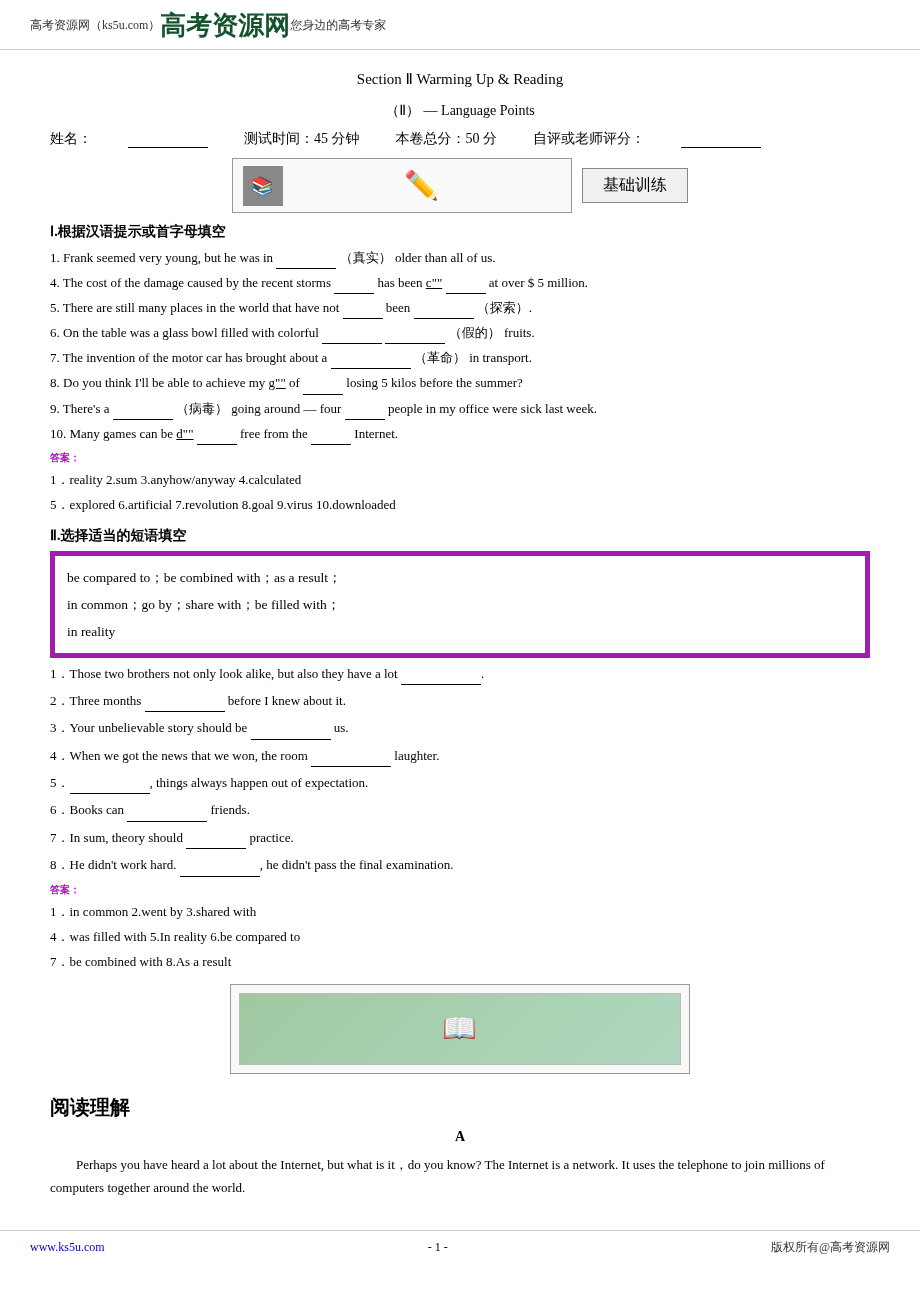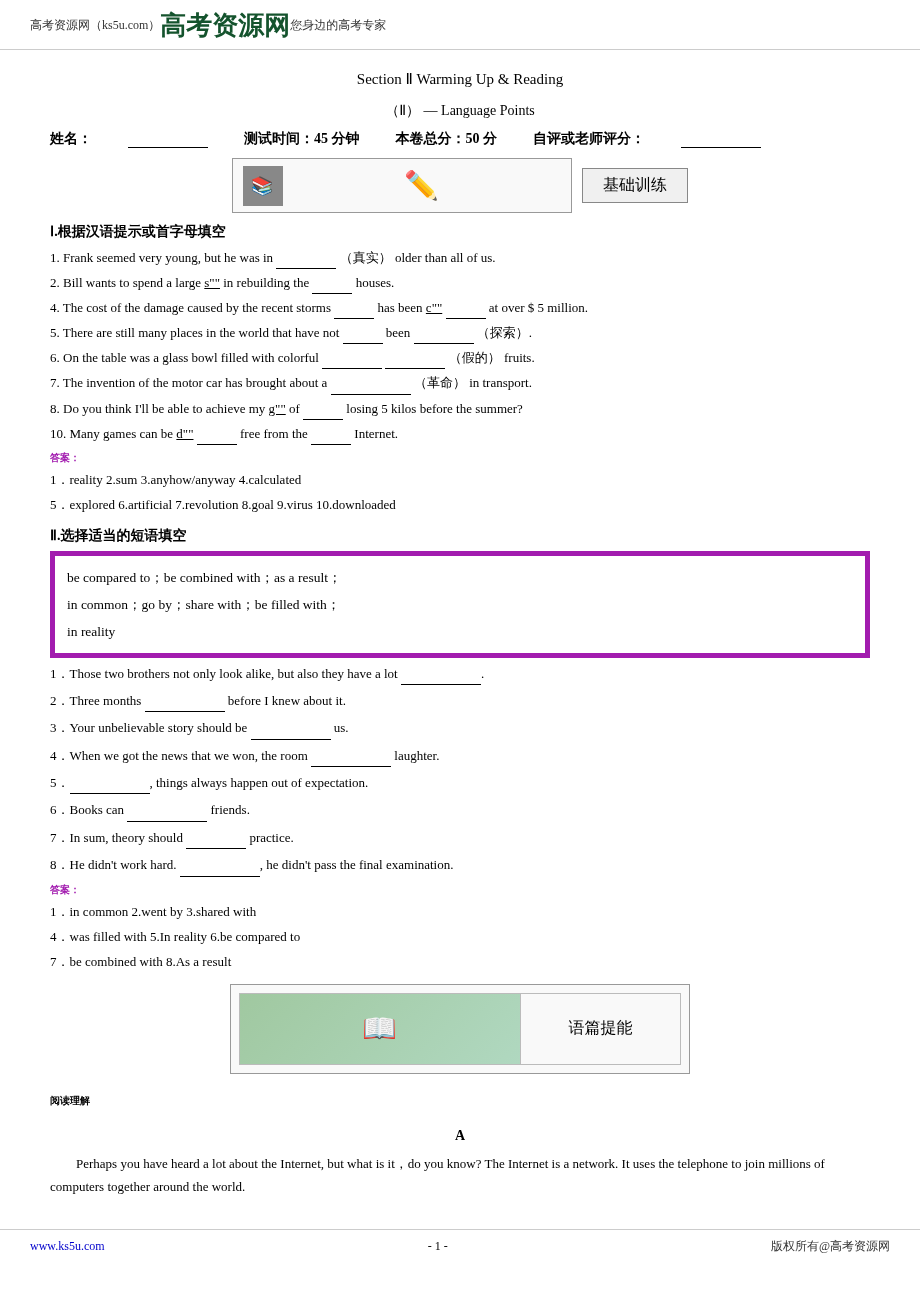--- a/index.html
+++ b/index.html
@@ -47,21 +47,20 @@
       font-size: 14px;
       margin-bottom: 10px;
       font-family: "Times New Roman", serif;
     }
     .info-line {
       display: flex;
       align-items: center;
       gap: 36px;
       margin: 10px 0 10px 0;
       font-size: 14px;
-      font-weight: bold;
     }
     .underline-field {
       display: inline-block;
       border-bottom: 1px solid #000;
       min-width: 80px;
       height: 18px;
     }
     .banner-box {
       display: flex;
       justify-content: center;
@@ -167,23 +166,23 @@
       background: #f9f9f9;
     }
     .footer-banner-label {
       font-size: 16px;
       font-family: "SimHei", sans-serif;
     }
     .reading-section {
       margin-top: 20px;
     }
     .reading-heading {
-      font-size: 10px;
-      font-weight: bold;
-      margin-bottom: 20px;
+      font-size: 20px;
+      font-weight: bold;
+      margin-bottom: 8px;
     }
     .reading-subtitle {
       text-align: center;
       font-weight: bold;
       font-size: 14px;
       margin-bottom: 8px;
       font-family: "Times New Roman", serif;
     }
     .reading-para {
       font-size: 13px;
@@ -242,36 +241,36 @@
     <div class="banner-label">基础训练</div>
   </div>
 
   <div class="section-heading">Ⅰ.根据汉语提示或首字母填空</div>
 
   <div>
     <div class="question-line">
       1. Frank seemed very young, but he was in <span class="blank"></span> <span class="chn-hint">（真实）</span> older than all of us.
     </div>
     <div class="question-line">
-      2. Bill wants to spend a large <span class="underline-s">s""</span> in rebuilding the <span class="blank blank-short"></span> houses.
-    </div>
-    <div class="question-line">
       4. The cost of the damage caused by the recent storms <span class="blank blank-short"></span> has been <span class="underline-s">c""</span> <span class="blank blank-short"></span> at over $ 5 million.
     </div>
     <div class="question-line">
       5. There are still many places in the world that have not <span class="blank blank-short"></span> been <span class="blank"></span> <span class="chn-hint">（探索）.</span>
     </div>
     <div class="question-line">
       6. On the table was a glass bowl filled with colorful <span class="blank"></span> <span class="blank"></span> <span class="chn-hint">（假的）</span> fruits.
     </div>
     <div class="question-line">
       7. The invention of the motor car has brought about a <span class="blank blank-long"></span> <span class="chn-hint">（革命）</span> in transport.
     </div>
     <div class="question-line">
       8. Do you think I'll be able to achieve my <span class="underline-s">g""</span>  of <span class="blank blank-short"></span> losing 5 kilos before the summer?
+    </div>
+    <div class="question-line">
+      9. There's a <span class="blank"></span> <span class="chn-hint">（病毒）</span> going around — four <span class="blank blank-short"></span> people in my office were sick last week.
     </div>
     <div class="question-line">
       10. Many games can be <span class="underline-s">d""</span> <span class="blank blank-short"></span> free from the <span class="blank blank-short"></span> Internet.
     </div>
   </div>
 
   <div class="answer-label">答案：</div>
   <div class="answer-text">1．reality   2.sum   3.anyhow/anyway   4.calculated</div>
   <div class="answer-text">5．explored  6.artificial  7.revolution  8.goal  9.virus  10.downloaded</div>
 
@@ -298,23 +297,20 @@
   <div class="answer-text">1．in common   2.went by   3.shared with</div>
   <div class="answer-text">4．was filled with   5.In reality   6.be compared to</div>
   <div class="answer-text">7．be combined with   8.As a result</div>
 
   <div class="footer-banner">
     <div class="footer-banner-box">
       <div style="display:flex; width:100%; border:1px solid #bbb;">
         <div style="flex:1; height:70px; background: linear-gradient(135deg,#a0c8a0,#b0d8c0); display:flex; align-items:center; justify-content:center;">
           <span style="font-size:28px;">📖</span>
         </div>
-        <div style="width:160px; display:flex; align-items:center; justify-content:center; border-left:1px solid #bbb;">
-          <span class="footer-banner-label">语篇提能</span>
-        </div>
       </div>
     </div>
   </div>
 
   <div class="reading-section">
     <div class="reading-heading">阅读理解</div>
     <div class="reading-subtitle">A</div>
     <div class="reading-para">Perhaps you have heard a lot about the Internet, but what is it，do you know? The Internet is a network. It uses the telephone to join millions of computers together around the world.</div>
   </div>
 

